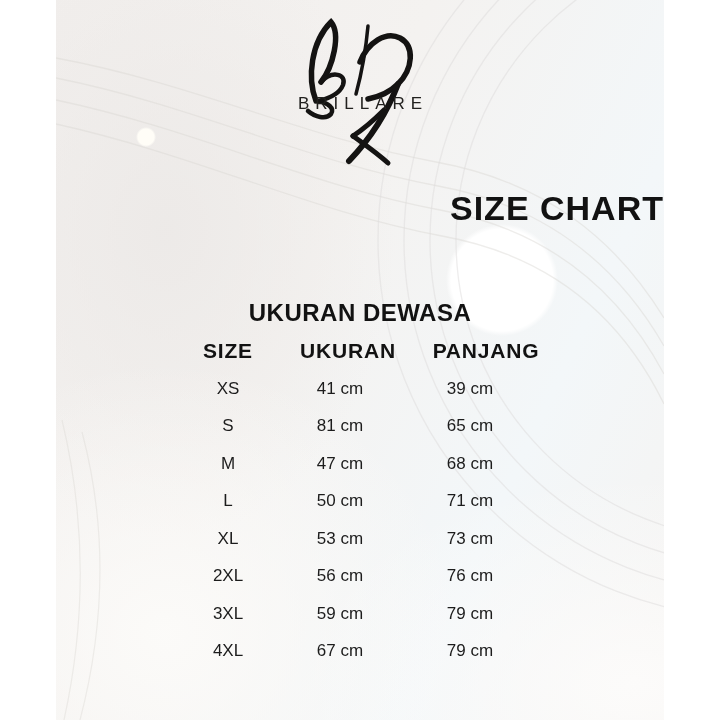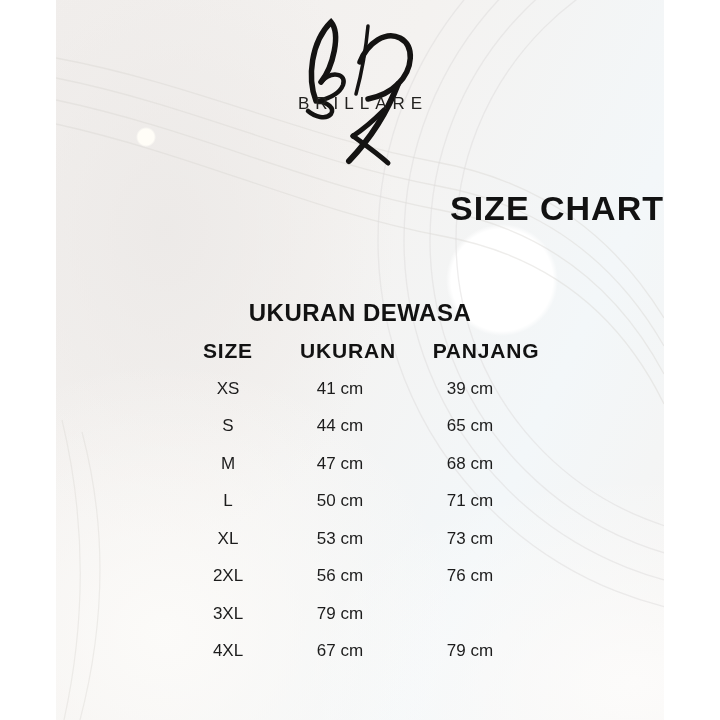--- a/index.html
+++ b/index.html
@@ -106,21 +106,21 @@
         <div class="hcell">PANJANG</div>
       </div>
       <div class="tbody" id="table-body">
           <div class="trow">
             <div class="tcell">XS</div>
             <div class="tcell">41 cm</div>
             <div class="tcell">39 cm</div>
           </div>
           <div class="trow">
             <div class="tcell">S</div>
-            <div class="tcell">44 cm</div>
+            <div class="tcell">81 cm</div>
             <div class="tcell">65 cm</div>
           </div>
           <div class="trow">
             <div class="tcell">M</div>
             <div class="tcell">47 cm</div>
             <div class="tcell">68 cm</div>
           </div>
           <div class="trow">
             <div class="tcell">L</div>
             <div class="tcell">50 cm</div>
@@ -131,20 +131,21 @@
             <div class="tcell">53 cm</div>
             <div class="tcell">73 cm</div>
           </div>
           <div class="trow">
             <div class="tcell">2XL</div>
             <div class="tcell">56 cm</div>
             <div class="tcell">76 cm</div>
           </div>
           <div class="trow">
             <div class="tcell">3XL</div>
+            <div class="tcell">59 cm</div>
             <div class="tcell">79 cm</div>
           </div>
           <div class="trow">
             <div class="tcell">4XL</div>
             <div class="tcell">67 cm</div>
             <div class="tcell">79 cm</div>
           </div>
         </div>
     </div>
 

